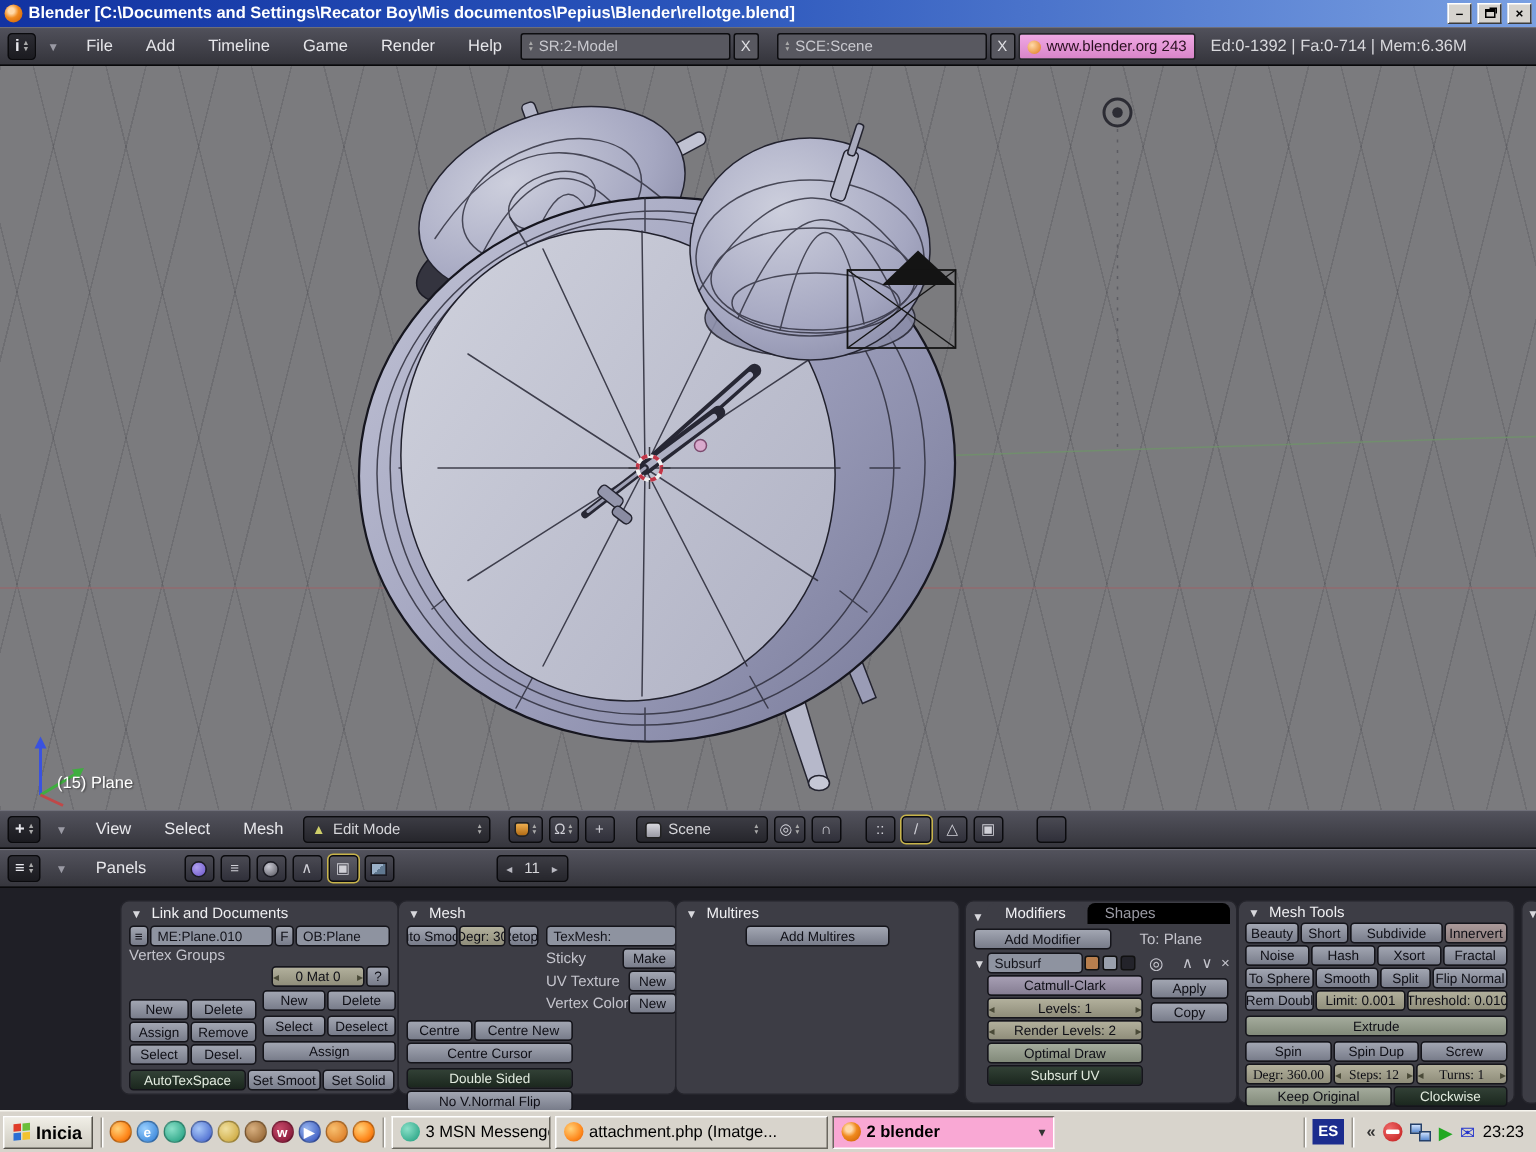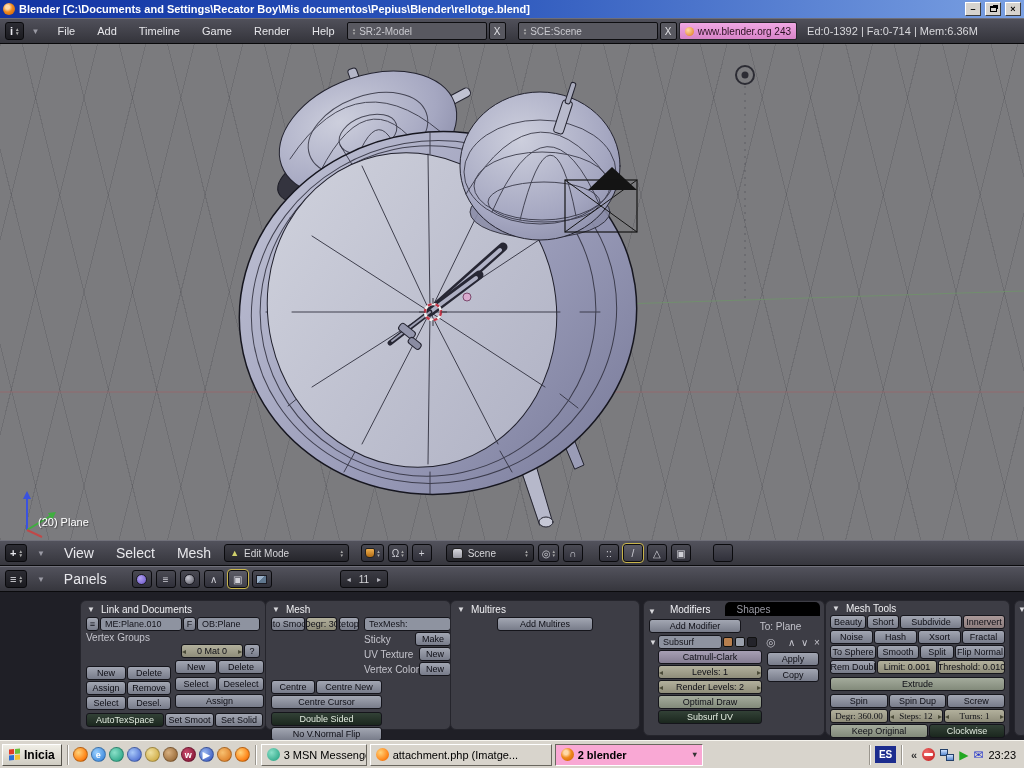--- a/index.html
+++ b/index.html
@@ -41,21 +41,21 @@
       repeating-linear-gradient(104deg, rgba(15,15,25,.12) 0 1px, transparent 1px 47px),
       repeating-linear-gradient(76deg, rgba(15,15,25,.12) 0 1px, transparent 1px 47px),
       #7b7b7e; }
   #viewport svg { position:absolute; inset:0; }
   .obj-info { position:absolute; left:38px; top:472px; color:#fff; font-size:11px; text-shadow:1px 1px 1px rgba(0,0,0,.4); }
 
   
   .ed-header { position:absolute; left:0; width:1024px; height:26px;
     background:linear-gradient(#52525c,#36363d); border-top:1px solid #70707a; border-bottom:1px solid #0a0a0c;
     display:flex; align-items:center; gap:4px; padding:0 5px; }
-  .hmenu { color:#e8e8ec; font-size:14px; padding:0 9px; }
+  .hmenu { color:#e8e8ec; font-size:11px; padding:0 9px; }
   .hcombo { height:18px; background:linear-gradient(#3c3c44,#26262c); border:1px solid #0b0b0e; border-radius:3px;
     color:#d6d6da; font-size:10px; display:flex; align-items:center; gap:5px; padding:0 5px; }
   .hbtn { height:18px; min-width:20px; background:linear-gradient(#4a4a53,#30303a); border:1px solid #0b0b0e; border-radius:3px;
     color:#d0d0d6; font-size:10px; display:flex; align-items:center; justify-content:center; gap:2px; padding:0 3px; }
   .hbtn.lit { background:linear-gradient(#5c5c66,#40404a); outline:1px solid #c8b44a; }
   .tool-ico { font-size:10px; color:#cfcfd6; }
   .cup-ico { width:10px; height:10px; background:linear-gradient(#f0b050,#b06a14); border-radius:2px 2px 4px 4px; border:1px solid #222; }
   .hand-ico { width:11px; height:11px; background:linear-gradient(#d8d8de,#9a9aa4); border-radius:3px 3px 2px 2px; border:1px solid #222; }
   .tri-ico { color:#cfcf6a; font-size:9px; }
   .num-spin { height:18px; background:linear-gradient(#3c3c44,#26262c); border:1px solid #0b0b0e; border-radius:3px;
@@ -290,21 +290,21 @@
       <circle cx="467" cy="253" r="4" fill="#d9aacd" stroke="#7c4a6e"></circle>
 
       <g stroke-width="2">
         <line x1="27" y1="486" x2="27" y2="452" stroke="#3a52e0"></line>
         <polygon points="27,447 23,455 31,455" fill="#3a52e0"></polygon>
         <line x1="27" y1="486" x2="52" y2="471" stroke="#3fae3f"></line>
         <polygon points="56,468 48,469 52,476" fill="#3fae3f"></polygon>
         <line x1="27" y1="486" x2="42" y2="493" stroke="#c04848"></line>
       </g>
     </svg>
-    <span class="obj-info">(20) Plane</span>
+    <span class="obj-info">(15) Plane</span>
   </div>
 
   <div class="ed-header" style="top:540px;">
     <span class="hdr-iconbtn">
       <span>+</span>
       <span class="spincol">
           <span>▴</span>
           <span>▾</span>
         </span>
     </span>

